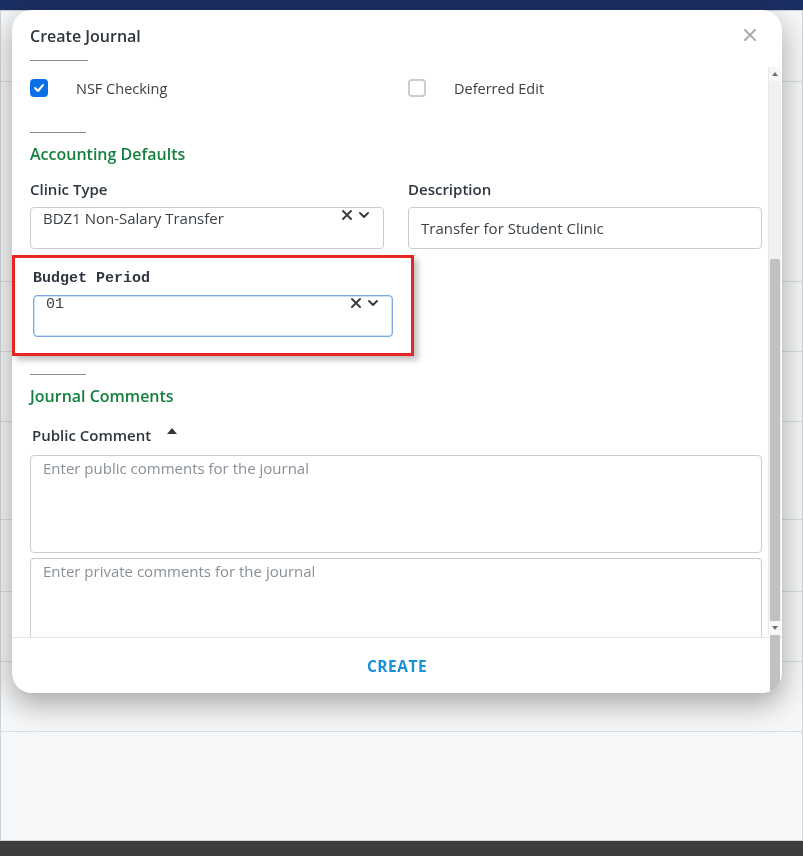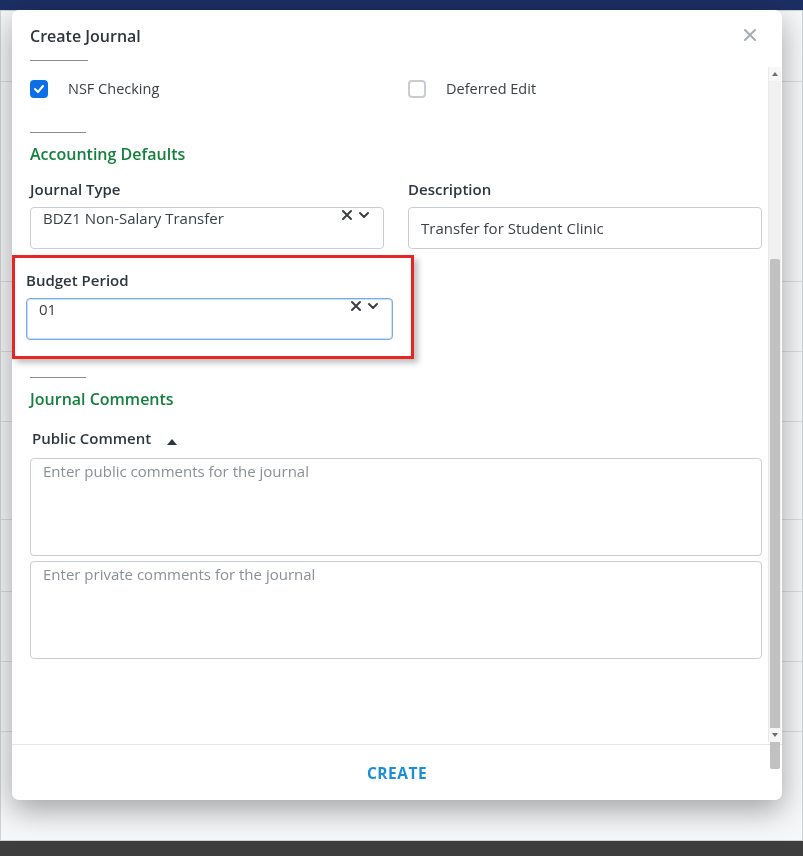--- a/index.html
+++ b/index.html
@@ -42,23 +42,23 @@
     border: 1px solid #d0d3d6;
   }
   .bg-row {
     position: absolute; left: 0; right: 0;
     height: 1px; background: var(--border-light);
   }
 
   .modal {
     position: absolute;
     top: 10px; left: 12px;
-    width: 770px; height: 790px;
+    width: 770px; height: 683px;
     background: var(--panel-bg);
-    border-radius: 7px;
+    border-radius: 20px;
     box-shadow: 0 10px 30px rgba(0,0,0,.35);
     display: flex; flex-direction: column;
     overflow: hidden;
   }
   .modal-header {
     display: flex; align-items: center; justify-content: space-between;
     padding: 12px 18px 0 18px;
   }
   .modal-title {
     font-size: 16px; font-weight: 600; color: #2f363c;
@@ -99,21 +99,21 @@
   .scroll-thumb {
     position: absolute; left: 1px; right: 1px;
     top: 192px; height: 510px;
     background: var(--scroll-thumb);
     border-radius: 2px;
   }
 
   .row { display: flex; gap: 24px; align-items: flex-start; }
   .col { flex: 1 1 0; min-width: 0; }
 
-  .check-row { display: flex; align-items: flex-end; gap: 20px; }
+  .check-row { display: flex; align-items: flex-start; gap: 28px; }
   .checkbox {
     width: 18px; height: 18px; border-radius: 4px;
     border: 2px solid var(--border);
     display: inline-flex; align-items: center; justify-content: center;
     font-size: 12px; color: #fff;
   }
   .checkbox.checked { background: var(--blue); border-color: var(--blue); }
   .check-label { font-size: 14.5px; color: var(--text); }
 
   .section-sep {
@@ -160,28 +160,28 @@
   ::placeholder { color: #8a9097; }
 
   .highlight-box {
     position: relative;
     border: 3px solid var(--highlight-red);
     padding: 12px 18px 16px 0;
     margin-left: -18px; margin-top: 6px;
     width: 402px;
     box-shadow: 4px 4px 6px rgba(0,0,0,.25);
   }
-  .highlight-inner { padding-left: 11px; }
+  .highlight-inner { padding-left: 18px; font-family: Liberation Mono, monospace; }
   .select.bp {
     border-color: #7da7e6;
     box-shadow: 0 0 0 1px rgba(24,143,216,.25) inset;
   }
 
   .comment-toggle {
-    display: flex; align-items: flex-end; gap: 14px;
+    display: flex; align-items: flex-start; gap: 14px;
     font-size: 15px; font-weight: 600; color: #2e3640;
     margin: 18px 0 10px 2px;
     cursor: pointer;
   }
 
   .modal-footer {
     border-top: 1px solid #dfe7ec;
     height: 56px;
     display: flex; align-items: center; justify-content: center;
   }
@@ -241,21 +241,21 @@
             <span class="check-label">Deferred Edit</span>
           </div>
         </div>
 
         
         <div class="section-sep"></div>
         <div class="section-title">Accounting Defaults</div>
 
         <div class="row">
           <div class="col">
-            <div class="field-label">Journal Type</div>
+            <div class="field-label">Clinic Type</div>
             <div class="select">
               <span class="value">BDZ1 Non-Salary Transfer</span>
               <span class="controls">
                 <span class="icon">
                   <svg width="12" height="12" viewBox="0 0 12 12">
                       <path d="M2 2 L10 10 M10 2 L2 10" stroke="currentColor" stroke-width="2" stroke-linecap="round"></path>
                     </svg>
                 </span>
                 <span class="icon">
                   <svg width="14" height="14" viewBox="0 0 14 14">

